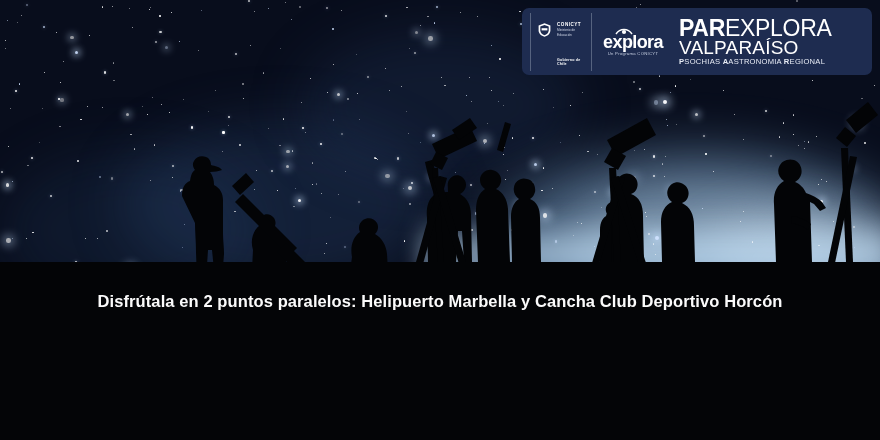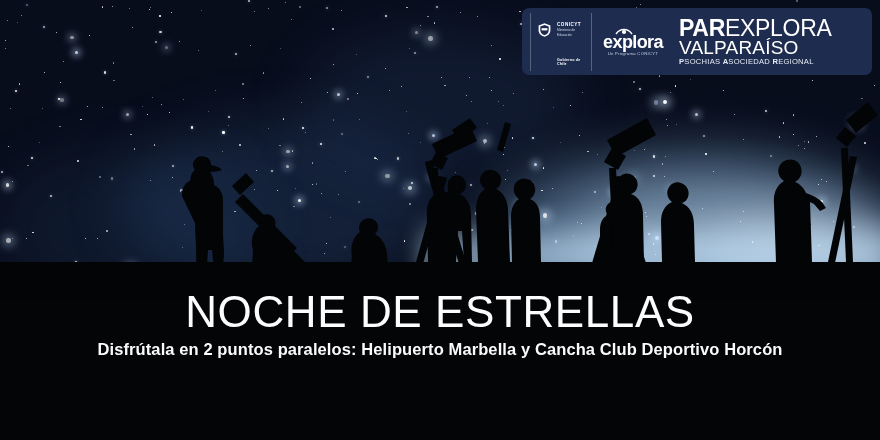--- a/index.html
+++ b/index.html
@@ -556,22 +556,21 @@
         <path d="M1 7 C5 1 13 1 17 7" stroke="#ffffff" stroke-width="1.4" fill="none"></path>
         <circle cx="9" cy="5" r="2.1" fill="#ffffff"></circle>
       </svg>
       <div class="word">explora</div>
       <div class="sub">Un Programa CONICYT</div>
     </div>
 
     <div class="parex">
       <div class="l1"><b>PAR</b><span>EXPLORA</span></div>
       <div class="l2">VALPARAÍSO</div>
-      <div class="l3"><b>P</b><span>SOCHIAS </span><b>A</b><span>SOCIEDAD </span><b>R</b><span>EGIONAL</span></div>
+      <div class="l3"><b>P</b><span>SOCHIAS </span><b>A</b><span>ASTRONOMIA </span><b>R</b><span>EGIONAL</span></div>
     </div>
   </div>
 
   <div class="txt">
-    <div class="title">NOCHE DE ESTRELLAS</div>
     <div class="places">Disfrútala en 2 puntos paralelos: Helipuerto Marbella y Cancha Club Deportivo Horcón</div>
   </div>
 
 </div>
 
 </body></html>

